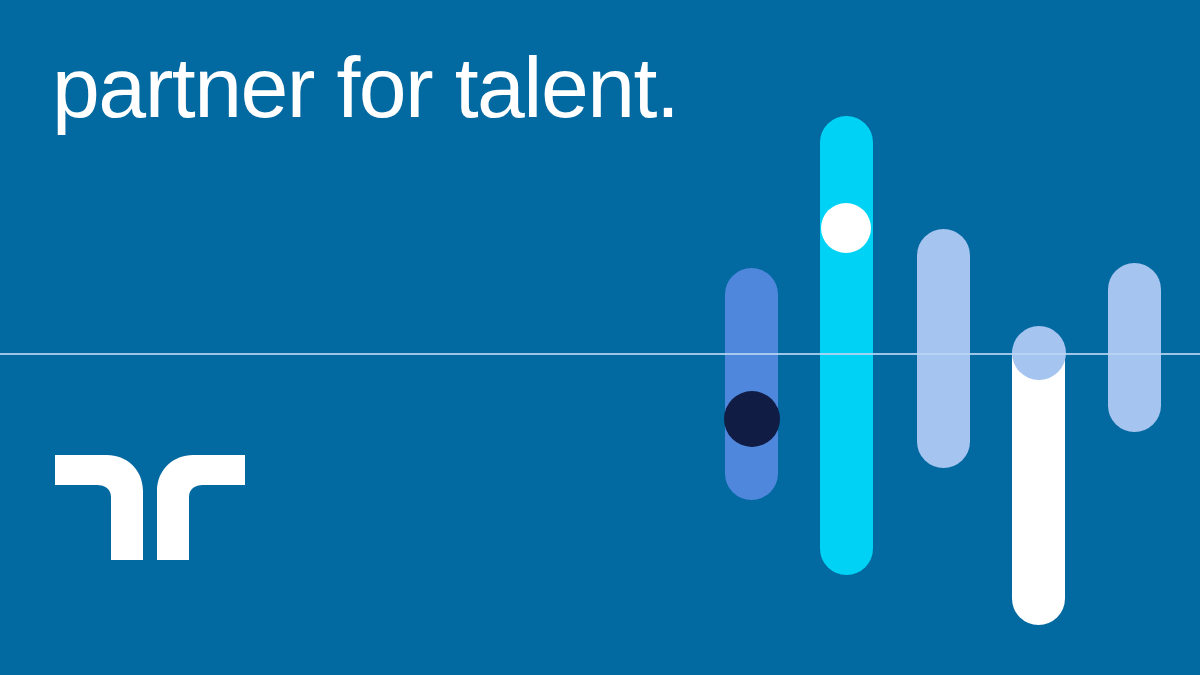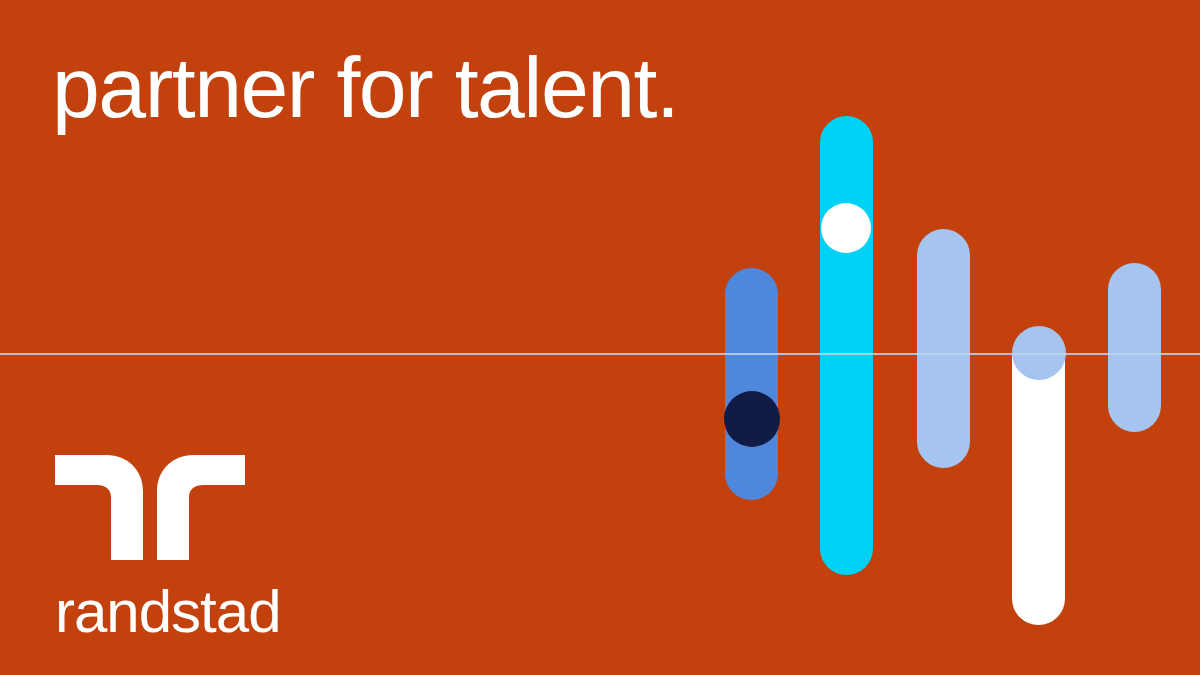--- a/index.html
+++ b/index.html
@@ -94,34 +94,33 @@
     border-radius: 50%;
   }
 
   
   #bar-graphic .bar          { z-index: 2; }
   #bar-graphic .dot          { z-index: 4; }
 </style>
 </head>
 <body>
 
-<div id="banner" style="background: #c2410c;">
+<div id="banner" style="background: #0369a1;">
 
   <div id="horizon-line" style="background: rgb(184, 214, 242); top: 353px;"></div>
 
   <h1 id="headline">partner for talent.</h1>
 
   <div id="logo-block">
     <svg id="logo-mark" viewBox="0 0 190 105" aria-hidden="true">
 
       <path d="M0 0 H52 C71 0 88 14 88 36 V105 H56 V42 C56 34 50 30 42 30 H0 Z" fill="#ffffff"></path>
 
       <path d="M190 0 H138 C119 0 102 14 102 36 V105 H134 V42 C134 34 140 30 148 30 H190 Z" fill="#ffffff"></path>
     </svg>
-    <div id="logo-wordmark">randstad</div>
   </div>
 
   <div id="bar-graphic">
       <div class="bar" style="left: 725px; top: 268px; width: 53px; height: 232px; background: rgb(79, 135, 220); border-radius: 26.5px;"></div>
       <div class="bar" style="left: 820px; top: 116px; width: 53px; height: 459px; background: rgb(0, 210, 245); border-radius: 26.5px;"></div>
       <div class="bar" style="left: 917px; top: 229px; width: 53px; height: 239px; background: rgb(165, 196, 240); border-radius: 26.5px;"></div>
       <div class="bar" style="left: 1012px; top: 330px; width: 53px; height: 295px; background: rgb(255, 255, 255); border-radius: 26.5px;"></div>
       <div class="bar" style="left: 1108px; top: 263px; width: 53px; height: 169px; background: rgb(165, 196, 240); border-radius: 26.5px;"></div>
       <div class="dot" style="left: 724px; top: 391px; width: 56px; height: 56px; background: rgb(16, 28, 68);"></div>
       <div class="dot" style="left: 821px; top: 203px; width: 50px; height: 50px; background: rgb(255, 255, 255);"></div>

